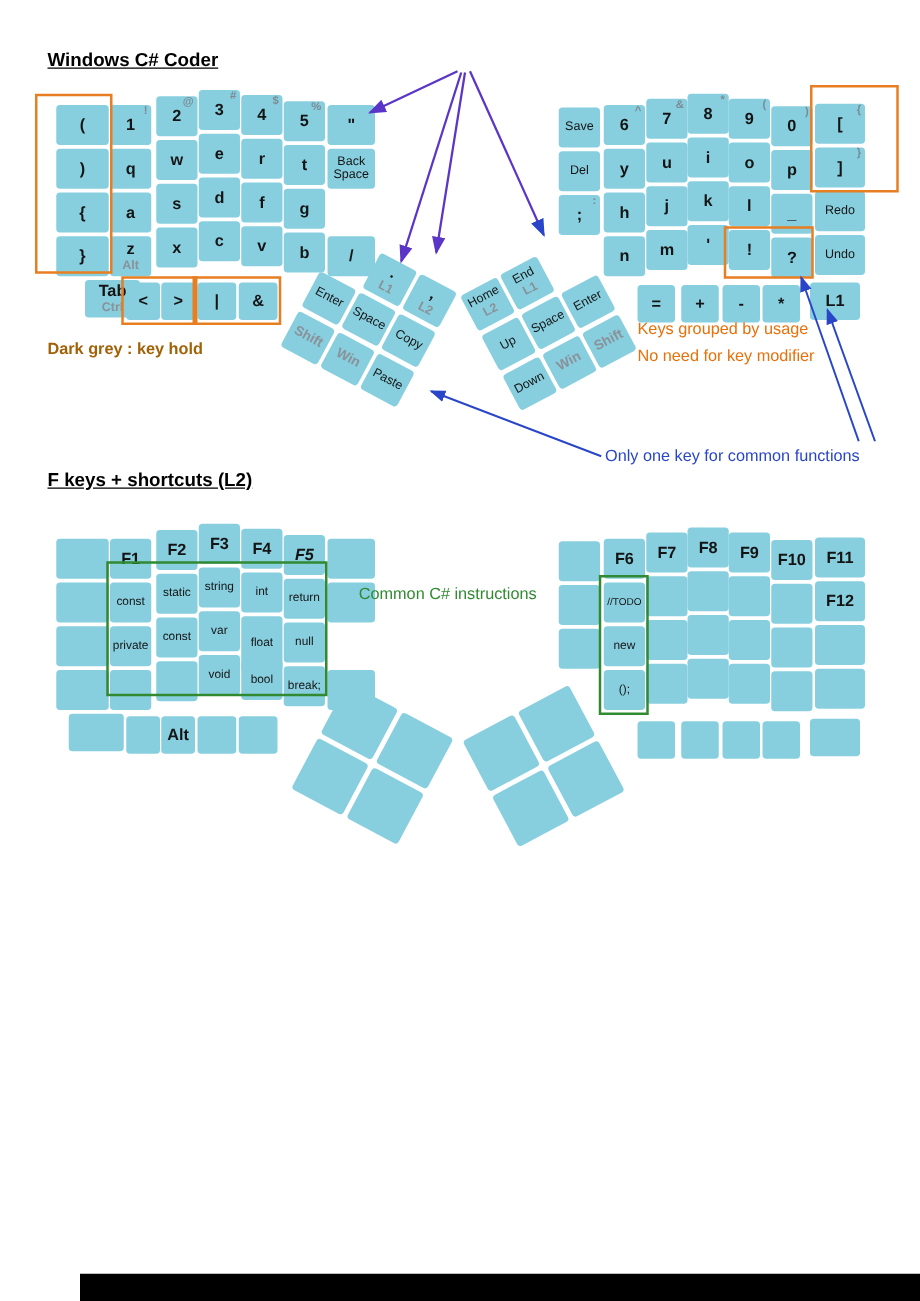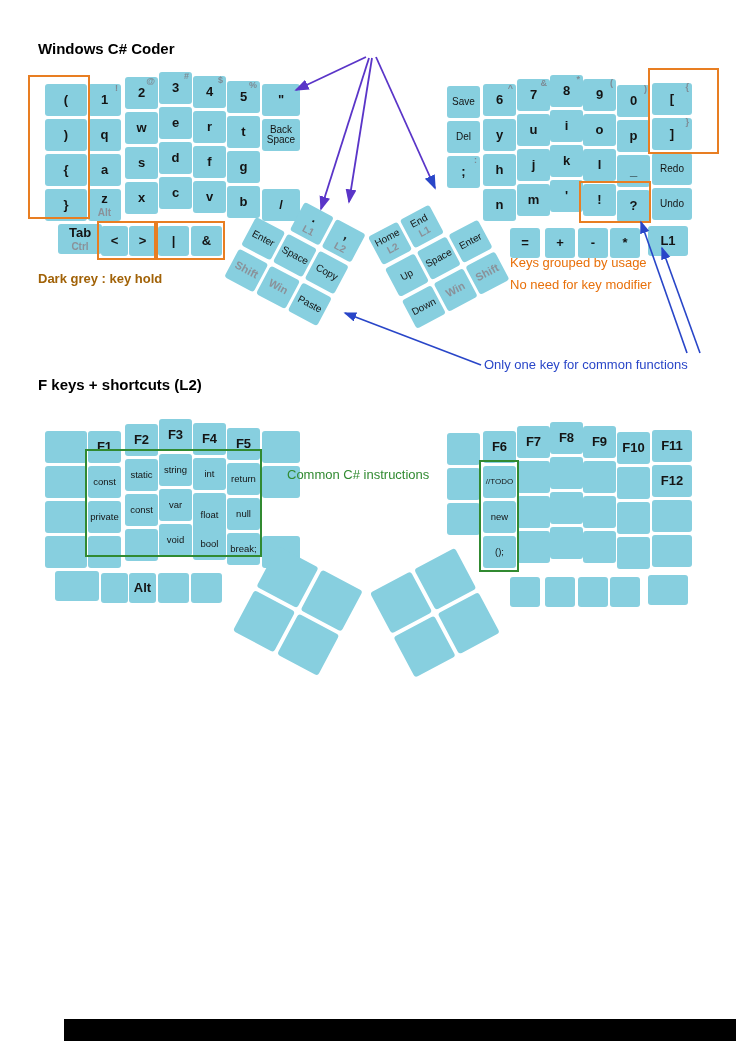--- a/index.html
+++ b/index.html
@@ -13,21 +13,21 @@
     color:#141414; overflow:hidden; padding:1px;
   }
   .key .main { font-size:13px; font-weight:bold; line-height:1.02; text-align:center; word-break:break-word; }
   .key.sm .main { font-size:10px; font-weight:normal; }
   .key.kw .main { font-size:9.5px; font-weight:normal; }
   .key.xs .main { font-size:8px; font-weight:normal; }
   .key.grey .main { color:#8A9199; font-weight:bold; font-size:11px; }
   .key .sub { position:absolute; top:0px; right:3px; font-size:9px; font-weight:bold; color:#7D8A94; line-height:1.1; }
   .key .hold { font-size:10px; font-weight:bold; color:#8A9199; line-height:1.1; margin-top:1px; }
   .annot { position:absolute; white-space:nowrap; }
-  .title { font-size:15px; font-weight:bold; color:#000; }
+  .title { font-size:15px; font-weight:bold; color:#000;text-decoration:underline; }
   .purple { color:#7030C8; font-size:13px; }
   .blue { color:#2946C8; font-size:13px; }
   .orangetxt { color:#E8700A; font-size:13px;text-align:right; }
   .greentxt { color:#318A31; font-size:13px; }
   .greynote { color:#a16207; font-size:13px; font-weight:bold; }
   .obox { position:absolute; border:2px solid #E87E22; background:transparent; }
   .gbox { position:absolute; border:2px solid #318A31; background:transparent; }
   #arrows { position:absolute; left:0; top:0; pointer-events:none; }
   .blackbar { position:absolute; left:64px; top:1019px; width:672px; height:22px; background:#000; }
 </style>
@@ -118,21 +118,21 @@
         </div>
         <div class="key" style="left: 193px; top: 181px; width: 33px; height: 32px;">
           <span class="main">v</span>
         </div>
         <div class="key" style="left: 227px; top: 186px; width: 33px; height: 32px;">
           <span class="main">b</span>
         </div>
         <div class="key" style="left: 262px; top: 189px; width: 38px; height: 32px;">
           <span class="main">/</span>
         </div>
-        <div class="key has-hold" style="left: 58px; top: 224px; width: 44px; height: 30px;">
+        <div class="key has-hold" style="left: 68px; top: 224px; width: 44px; height: 30px;">
           <span class="main">Tab</span>
           <span class="hold">Ctrl</span>
         </div>
         <div class="key" style="left: 101px; top: 226px; width: 27px; height: 30px;">
           <span class="main">&lt;</span>
         </div>
         <div class="key" style="left: 129px; top: 226px; width: 27px; height: 30px;">
           <span class="main">&gt;</span>
         </div>
         <div class="key" style="left: 158px; top: 226px; width: 31px; height: 30px;">
@@ -311,21 +311,21 @@
         </div>
         <div class="key" style="left: 125px; top: 424px; width: 33px; height: 32px;">
           <span class="main">F2</span>
         </div>
         <div class="key" style="left: 159px; top: 419px; width: 33px; height: 32px;">
           <span class="main">F3</span>
         </div>
         <div class="key" style="left: 193px; top: 423px; width: 33px; height: 32px;">
           <span class="main">F4</span>
         </div>
-        <div class="key" style="left: 227px; top: 428px; width: 33px; height: 32px;">
+        <div class="key" style="left: 227px; top: 428px; width: 33px; height: 32px; font-style: italic;">
           <span class="main">F5</span>
         </div>
         <div class="key" style="left: 262px; top: 431px; width: 38px; height: 32px;"></div>
         <div class="key" style="left: 45px; top: 466px; width: 42px; height: 32px;"></div>
         <div class="key kw" style="left: 88px; top: 466px; width: 33px; height: 32px;">
           <span class="main">const</span>
         </div>
         <div class="key kw" style="left: 125px; top: 459px; width: 33px; height: 32px;">
           <span class="main">static</span>
         </div>

